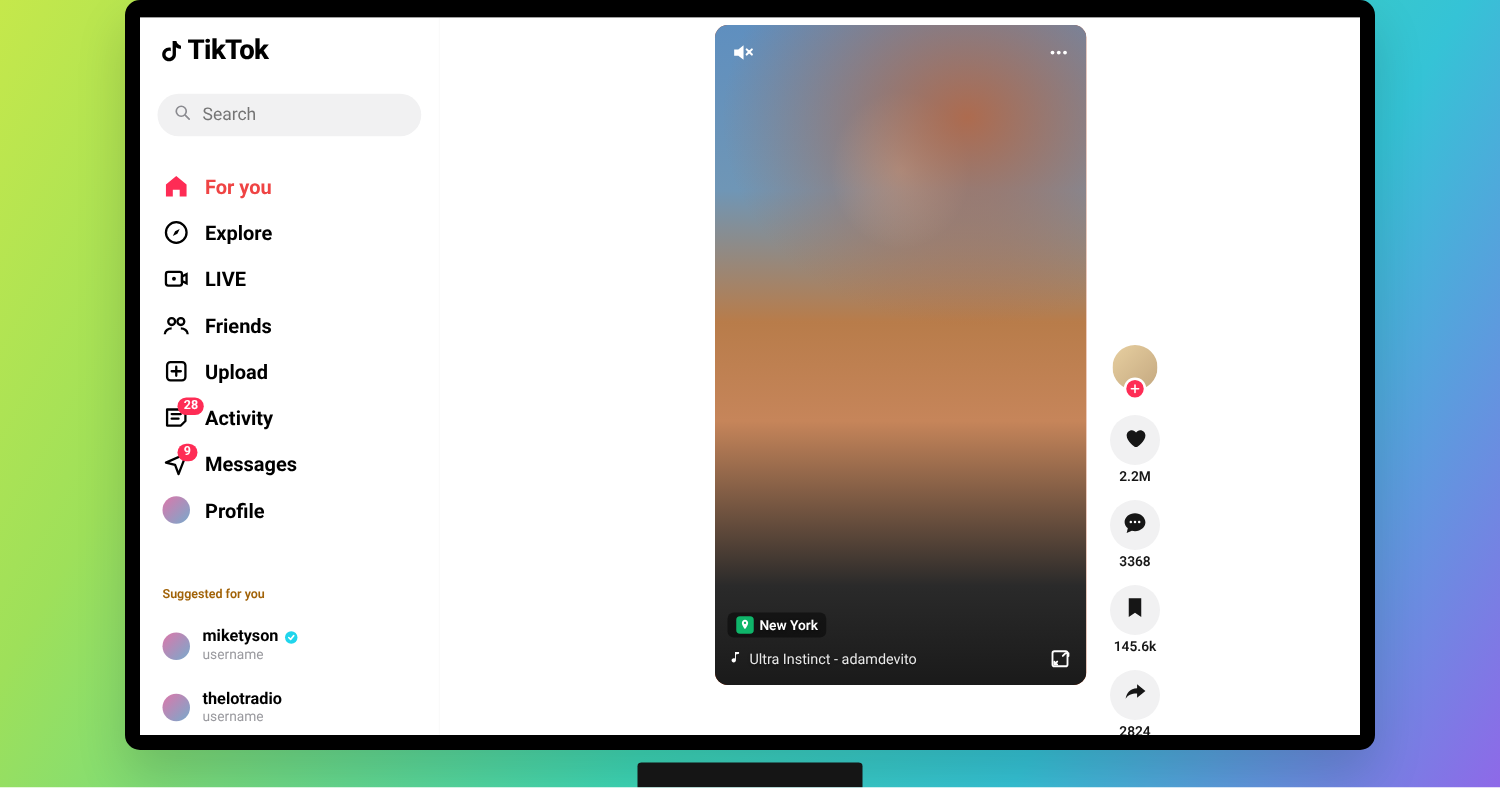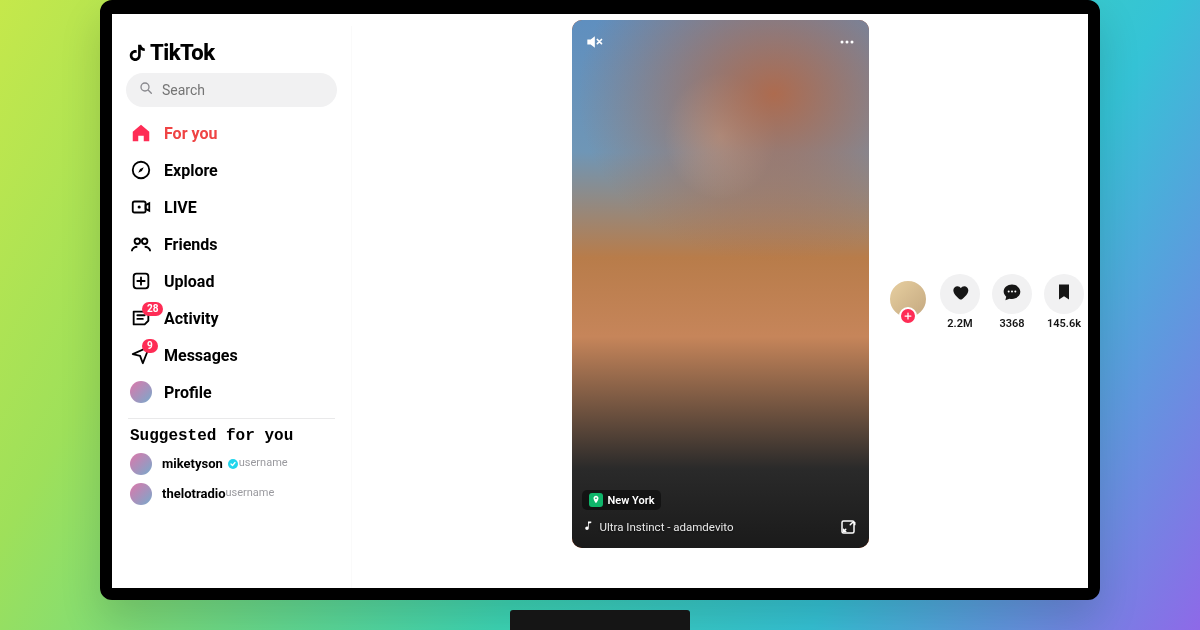--- a/index.html
+++ b/index.html
@@ -1,39 +1,39 @@
 <!DOCTYPE html>
 <html><head>
 <meta charset="utf-8">
 <style>
   * { box-sizing: border-box; margin: 0; padding: 0; font-family: -apple-system, BlinkMacSystemFont, "Segoe UI", Roboto, Arial, sans-serif; }
   .viewport { width: 1200px; height: 630px; position: relative; background: linear-gradient(120deg, #c5e84b 0%, #9ee05a 20%, #3dd6b5 55%, #35c3d6 75%, #8e69e8 100%); overflow: hidden; }
   .monitor { position: absolute; top: 0; left: 100px; width: 1000px; height: 600px; background: #fff; border: 12px solid #000; border-top-width: 14px; border-radius: 12px; box-shadow: 0 20px 40px rgba(0,0,0,0.15); overflow: hidden; }
   .monitor-stand { position: absolute; bottom: 0; left: 50%; transform: translateX(-50%); width: 180px; height: 20px; background: #151515; border-radius: 3px 3px 0 0; }
   .app { display: flex; width: 100%; height: 100%; background: #fff; }
   
-  .sidebar { width: 240px; padding: 14px 12px 10px 12px; display: flex; flex-direction: column; gap: 0; border-right: 1px solid rgba(0,0,0,0.02); margin-top: 12px; }
+  .sidebar { width: 240px; padding: 14px 12px 10px 12px; display: flex; flex-direction: column; gap: 14px; border-right: 1px solid rgba(0,0,0,0.02); }
   .logo-row { display: flex; align-items: center; gap: 2px; padding: 0 6px 8px 2px; }
   .logo-mark svg { width: 22px; height: 22px; display:block; }
   .logo-word { font-weight: 800; font-size: 22px; letter-spacing: -0.5px; color: #000; }
   .search { display: flex; align-items: center; gap: 8px; background: #f1f1f2; border-radius: 20px; padding: 7px 12px; margin: 0 2px 8px 2px; }
   .search input { border: 0; background: transparent; font-size: 14px; color: #666; outline: none; width: 100%; }
   .nav { display: flex; flex-direction: column; gap: 1px; }
   .nav-item { display: flex; align-items: center; gap: 12px; padding: 7px 6px; border-radius: 6px; cursor: pointer; position: relative; }
   .nav-item .ico { width: 22px; height: 22px; display: flex; align-items: center; justify-content: center; color: #000; }
   .nav-item .ico svg { width: 22px; height: 22px; }
   .nav-item span.lbl { font-size: 16px; font-weight: 700; color: #000; }
   .nav-item.active span.lbl { color: #ef4444; }
   .nav-item.active .ico { color: #fe2c55; }
   .badge { position: absolute; left: 18px; top: 2px; background: #fe2c55; color: #fff; font-size: 10px; font-weight: 700; padding: 1px 5px; border-radius: 8px; line-height: 1.2; }
   .avatar-sm { width: 22px; height: 22px; border-radius: 50%; background: linear-gradient(135deg,#d7a 0%, #7ac 100%); }
   .divider { height: 1px; background: #e9e9ea; margin: 8px 4px; }
-  .suggested-title { font-size: 16px; color: #000000; font-weight: 600; padding: 0 6px 4px; font-family: Liberation Mono, monospace; }
+  .suggested-title { font-size: 10px; color: #a16207; font-weight: 600; padding: 0 6px 4px; }
   .sugg-item { display: flex; align-items: center; gap: 10px; padding: 4px 6px; cursor: pointer; }
-  .sugg-item .info { display: flex; flex-direction: row; line-height: 1.15; }
+  .sugg-item .info { display: flex; flex-direction: column; line-height: 1.15; }
   .sugg-item .row1 { display: flex; align-items: center; gap: 4px; font-size: 13px; font-weight: 700; color: #000; }
   .sugg-item .row2 { font-size: 11px; color: #9a9a9f; }
   .verified { width: 12px; height: 12px; }
   
   .main { flex: 1; position: relative; display: flex; justify-content: center; align-items: flex-start; padding-top: 6px; }
   .player { width: 297px; height: 528px; border-radius: 10px; overflow: hidden; position: relative; background: #c2410c; }
   .player-media { position: absolute; inset: 0; background: linear-gradient(180deg, #5f8fbf 0%, #6f96b6 25%, #b87c4a 45%, #c6855a 60%, #2a2a2a 85%, #1a1a1a 100%); }
   .player-media::after { content:""; position:absolute; inset:0; background: radial-gradient(280px 240px at 68% 14%, rgba(185,100,60,0.85) 0%, rgba(185,100,60,0) 70%), radial-gradient(80px 90px at 50% 22%, rgba(255,230,200,0.35) 0%, rgba(255,230,200,0) 70%); }
   .player-top { position: absolute; top: 10px; left: 10px; right: 10px; display: flex; justify-content: space-between; align-items: center; }
   .icon-btn { width: 24px; height: 24px; display: flex; align-items: center; justify-content: center; color: #fff; cursor: pointer; }
@@ -45,21 +45,21 @@
   .byline { display: flex; align-items: center; gap: 6px; font-size: 13px; }
   .byline .name { font-weight: 700; }
   .byline .dotsep { color: rgba(255,255,255,0.7); }
   .caption { font-size: 12.5px; line-height: 1.35; color: rgba(255,255,255,0.95); max-width: 240px; }
   .sound-row { display: flex; align-items: center; justify-content: space-between; gap: 10px; }
   .sound { display: flex; align-items: center; gap: 6px; font-size: 11.5px; color: rgba(255,255,255,0.9); }
   .sound svg { width: 12px; height: 12px; }
   .expand { width: 22px; height: 22px; display:flex; align-items:center; justify-content:center; color:#fff; cursor:pointer; }
   .expand svg{ width:18px; height:18px;}
   
-  .actions { position: absolute; top: 260px; left: 50%; margin-left: 168px; display: flex; flex-direction: row; align-items: center; gap: 12px; }
+  .actions { position: absolute; top: 260px; left: 50%; margin-left: 168px; display: flex; flex-direction: column; align-items: center; gap: 12px; }
   .act { display: flex; flex-direction: column; align-items: center; gap: 3px; cursor: pointer; }
   .act .circle { width: 40px; height: 40px; border-radius: 50%; background: #f1f1f2; display: flex; align-items: center; justify-content: center; }
   .act .circle svg { width: 20px; height: 20px; }
   .act .count { font-size: 11px; font-weight: 600; color: #161616; }
   .act-avatar { width: 40px; height: 40px; border-radius: 50%; background: linear-gradient(135deg,#e7cfa0,#c4a880); position: relative; border: 2px solid #fff; }
   .act-plus { position: absolute; bottom: -8px; left: 50%; transform: translateX(-50%); width: 18px; height: 18px; border-radius: 50%; background: #fe2c55; color: #fff; display: flex; align-items: center; justify-content: center; border: 2px solid #fff; }
   .act-plus svg { width: 10px; height: 10px; }
 </style>
 </head>
 <body>

